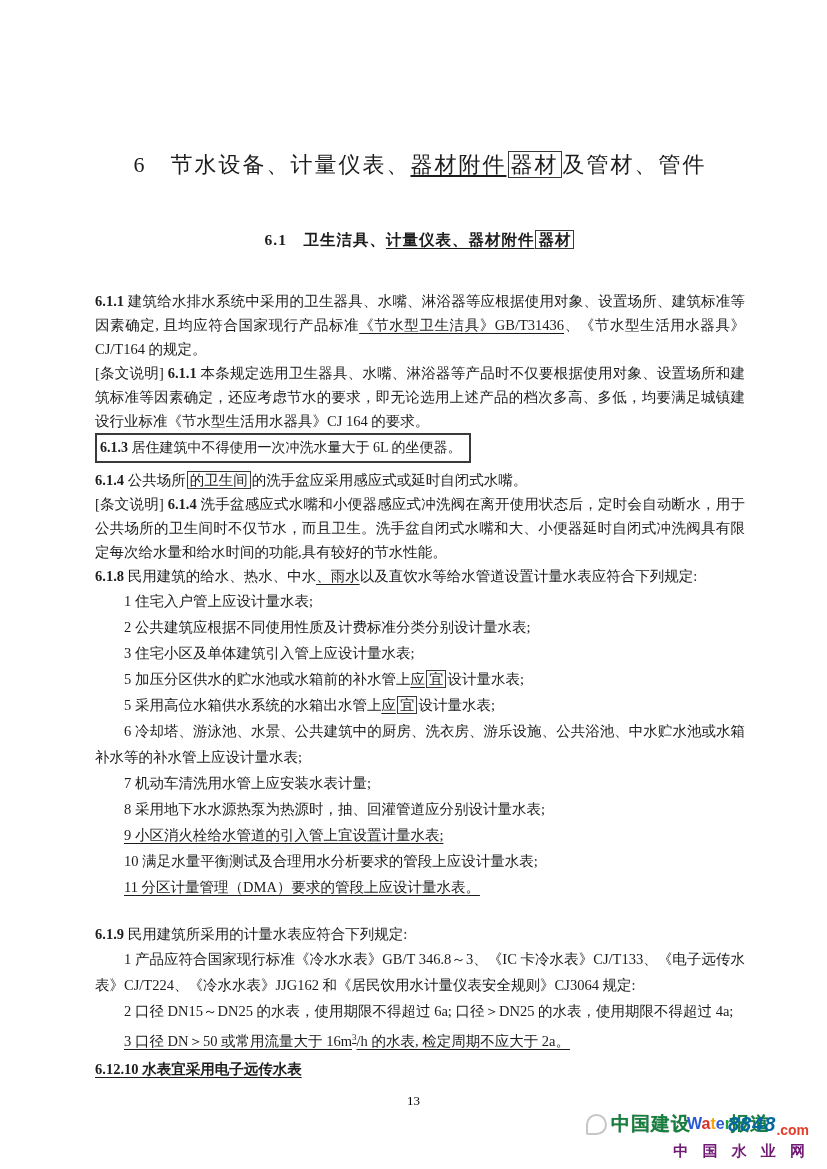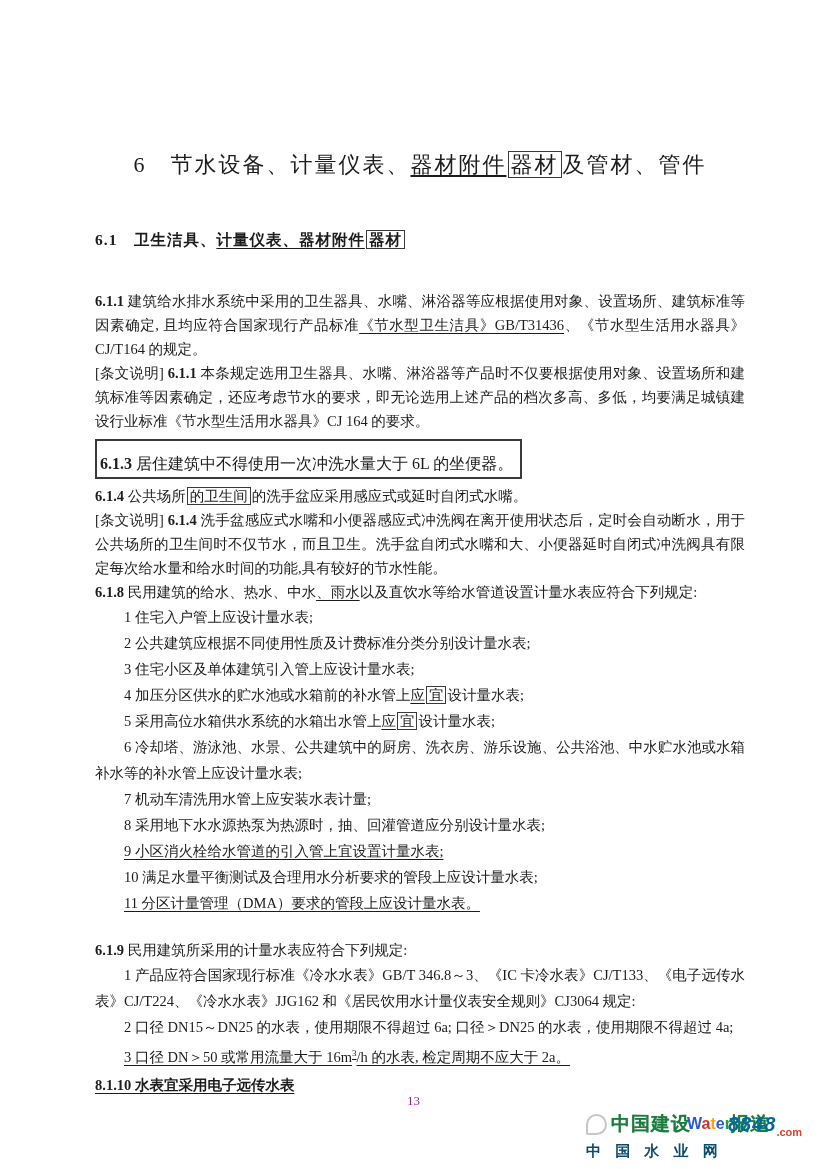--- a/index.html
+++ b/index.html
@@ -1,81 +1,81 @@
 <!DOCTYPE html>
 <html><head>
 <meta charset="utf-8">
 <style>
   html,body{margin:0;padding:0;background:#ffffff;}
   .page{position:relative;width:827px;height:1169px;background:#fff;overflow:hidden;
         font-family:"Liberation Serif","DejaVu Serif",serif;color:#1c1c1c;}
   .content{position:absolute;left:95px;top:150px;width:650px;}
   .block{margin:0;}
   .chapter-title{text-align:center;font-size:22px;letter-spacing:2px;margin-bottom:50px;white-space:nowrap;}
-  .section-heading{font-size:15.5px;font-weight:bold;margin-bottom:38px;letter-spacing:1px;}
+  .section-heading{text-align:center;font-size:15.5px;font-weight:bold;margin-bottom:38px;letter-spacing:1px;}
   .para{font-size:14.5px;line-height:24px;text-align:justify;}
   .commentary{font-size:14.5px;line-height:24px;text-align:justify;}
   .list-item{font-size:14.5px;line-height:26px;text-indent:2em;text-align:justify;}
-  .boxed-clause{font-size:16px;line-height:22px;border:2px solid #3a3a3a;width:fit-content;
-                padding:12px 7px 2px 3px;margin:6px 0 5px 0;}
+  .boxed-clause{font-size:14px;line-height:22px;border:2px solid #3a3a3a;width:fit-content;
+                padding:2px 7px 2px 3px;margin:0 0 5px 0;}
   .clause-heading{font-size:14.5px;line-height:26px;font-weight:bold;margin-top:2px;}
   .gap-before{margin-top:22px;}
   .b{font-weight:bold;font-family:Liberation Serif, serif;}
   .u{text-decoration:underline;text-underline-offset:3px;}
   .box{border:1.5px solid #3a3a3a;padding:0 2px;margin:0 1px;}
   .sup{vertical-align:super;font-size:9px;}
   .page-number{position:absolute;left:0;right:0;bottom:60px;text-align:center;
-               font-size:13px;color:#a21caf;}
+               font-size:13px;color:#000000;}
   
   .watermark{position:absolute;right:3px;bottom:3px;width:238px;height:58px;
              font-family:"Liberation Sans","DejaVu Sans",sans-serif;}
   .wm-line1{display:flex;align-items:center;height:32px;}
   .wm-icon{display:inline-block;width:17px;height:17px;border:2px solid #c6c6c6;
            border-radius:50% 50% 50% 10%;margin-right:4px;flex:0 0 auto;}
   .wm-gray{color:#15803d;font-weight:bold;font-size:19px;letter-spacing:1px;
            text-shadow:0 0 1px #9a9a9a;white-space:nowrap;}
   .wm-water{font-size:16px;font-weight:bold;letter-spacing:0;margin-left:-4px;white-space:nowrap;}
   .wm-rel{position:relative;display:inline-block;margin-left:-3px;}
   .wm-gray-right{position:absolute;left:2px;top:-2px;z-index:0;}
   .wm-num{position:relative;z-index:1;color:#0369a1;font-weight:bold;font-style:italic;
           font-size:20px;letter-spacing:1px;}
-  .wm-com{color:#e0402a;font-size:11px;font-weight:bold;align-self:flex-end;margin-bottom:2px;}
-  .wm-line2{text-align:left;padding-right:14px;color:#0c4a6e;font-weight:bold;
+  .wm-com{color:#e0402a;font-size:14px;font-weight:bold;align-self:flex-end;margin-bottom:2px;}
+  .wm-line2{text-align:right;padding-right:14px;color:#701a75;font-weight:bold;
             font-size:15px;letter-spacing:5px;margin-top:2px;white-space:nowrap;}
 </style>
 </head>
 <body>
 
 <div class="page">
 
   <div class="content">
       <div class="block chapter-title"><span>6　节水设备、计量仪表、</span><span class="u">器材附件</span><span class="box">器材</span><span>及管材、管件</span></div>
       <div class="block section-heading"><span>6.1　卫生洁具、</span><span class="u">计量仪表、器材附件</span><span class="box">器材</span></div>
       <div class="block para"><span class="b">6.1.1</span><span>  建筑给水排水系统中采用的卫生器具、水嘴、淋浴器等应根据使用对象、设置场所、建筑标准等因素确定, 且均应符合国家现行产品标准</span><span class="u">《节水型卫生洁具》GB/T31436</span><span>、《节水型生活用水器具》CJ/T164 的规定。</span></div>
       <div class="block commentary"><span>[条文说明] </span><span class="b">6.1.1</span><span>  本条规定选用卫生器具、水嘴、淋浴器等产品时不仅要根据使用对象、设置场所和建筑标准等因素确定，还应考虑节水的要求，即无论选用上述产品的档次多高、多低，均要满足城镇建设行业标准《节水型生活用水器具》CJ 164 的要求。</span></div>
       <div class="block boxed-clause"><span class="b">6.1.3</span><span>  居住建筑中不得使用一次冲洗水量大于 6L 的坐便器。</span></div>
       <div class="block para"><span class="b">6.1.4</span><span>  公共场所</span><span class="box">的卫生间</span><span>的洗手盆应采用感应式或延时自闭式水嘴。</span></div>
       <div class="block commentary"><span>[条文说明] </span><span class="b">6.1.4</span><span>  洗手盆感应式水嘴和小便器感应式冲洗阀在离开使用状态后，定时会自动断水，用于公共场所的卫生间时不仅节水，而且卫生。洗手盆自闭式水嘴和大、小便器延时自闭式冲洗阀具有限定每次给水量和给水时间的功能,具有较好的节水性能。</span></div>
       <div class="block para"><span class="b">6.1.8</span><span>  民用建筑的给水、热水、中水</span><span class="u">、雨水</span><span>以及直饮水等给水管道设置计量水表应符合下列规定:</span></div>
       <div class="block list-item"><span>1  住宅入户管上应设计量水表;</span></div>
       <div class="block list-item"><span>2  公共建筑应根据不同使用性质及计费标准分类分别设计量水表;</span></div>
       <div class="block list-item"><span>3  住宅小区及单体建筑引入管上应设计量水表;</span></div>
-      <div class="block list-item"><span>4  加压分区供水的贮水池或水箱前的补水管上</span><span class="u">应</span><span class="box">宜</span><span>设计量水表;</span></div>
+      <div class="block list-item"><span>5  加压分区供水的贮水池或水箱前的补水管上</span><span class="u">应</span><span class="box">宜</span><span>设计量水表;</span></div>
       <div class="block list-item"><span>5  采用高位水箱供水系统的水箱出水管上</span><span class="u">应</span><span class="box">宜</span><span>设计量水表;</span></div>
       <div class="block list-item"><span>6  冷却塔、游泳池、水景、公共建筑中的厨房、洗衣房、游乐设施、公共浴池、中水贮水池或水箱补水等的补水管上应设计量水表;</span></div>
       <div class="block list-item"><span>7  机动车清洗用水管上应安装水表计量;</span></div>
       <div class="block list-item"><span>8  采用地下水水源热泵为热源时，抽、回灌管道应分别设计量水表;</span></div>
       <div class="block list-item"><span class="u">9  小区消火栓给水管道的引入管上宜设置计量水表; </span></div>
       <div class="block list-item"><span>10  满足水量平衡测试及合理用水分析要求的管段上应设计量水表;</span></div>
       <div class="block list-item"><span class="u">11  分区计量管理（DMA）要求的管段上应设计量水表。 </span></div>
       <div class="block para gap-before"><span class="b">6.1.9</span><span>  民用建筑所采用的计量水表应符合下列规定:</span></div>
       <div class="block list-item"><span>1  产品应符合国家现行标准《冷水水表》GB/T 346.8～3、《IC 卡冷水表》CJ/T133、《电子远传水表》CJ/T224、《冷水水表》JJG162 和《居民饮用水计量仪表安全规则》CJ3064 规定:</span></div>
       <div class="block list-item"><span>2  口径 DN15～DN25 的水表，使用期限不得超过 6a; 口径＞DN25 的水表，使用期限不得超过 4a;</span></div>
       <div class="block list-item"><span class="u">3  口径 DN＞50 或常用流量大于 16m</span><span class="u sup">3</span><span class="u">/h 的水表, 检定周期不应大于 2a。 </span></div>
-      <div class="block clause-heading"><span class="u">8.1.10  水表宜采用电子远传水表</span></div>
+      <div class="block clause-heading"><span class="u">6.12.10  水表宜采用电子远传水表</span></div>
     </div>
 
   <div class="page-number">13</div>
 
   <div class="watermark">
     <div class="wm-line1">
       <span class="wm-icon"></span>
       <span class="wm-gray">中国建设</span>
       <span class="wm-water"><span style="color: rgb(42, 91, 215);">W</span><span style="color: rgb(217, 48, 37);">a</span><span style="color: rgb(242, 166, 12);">t</span><span style="color: rgb(42, 91, 215);">e</span><span style="color: rgb(30, 158, 62);">r</span></span>
       <span class="wm-rel">

